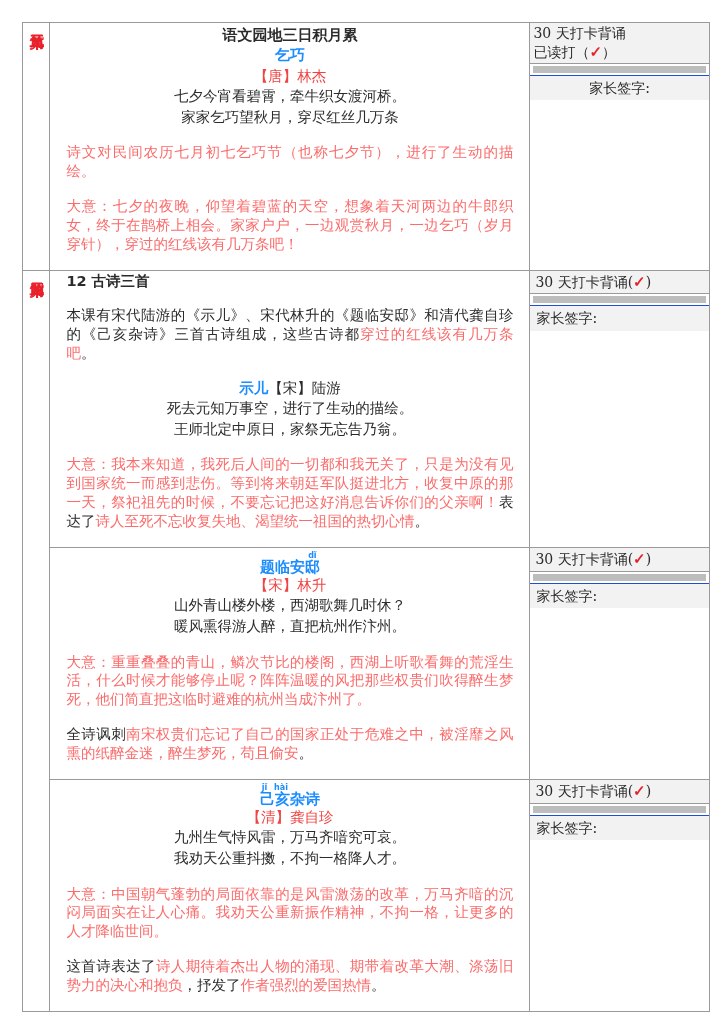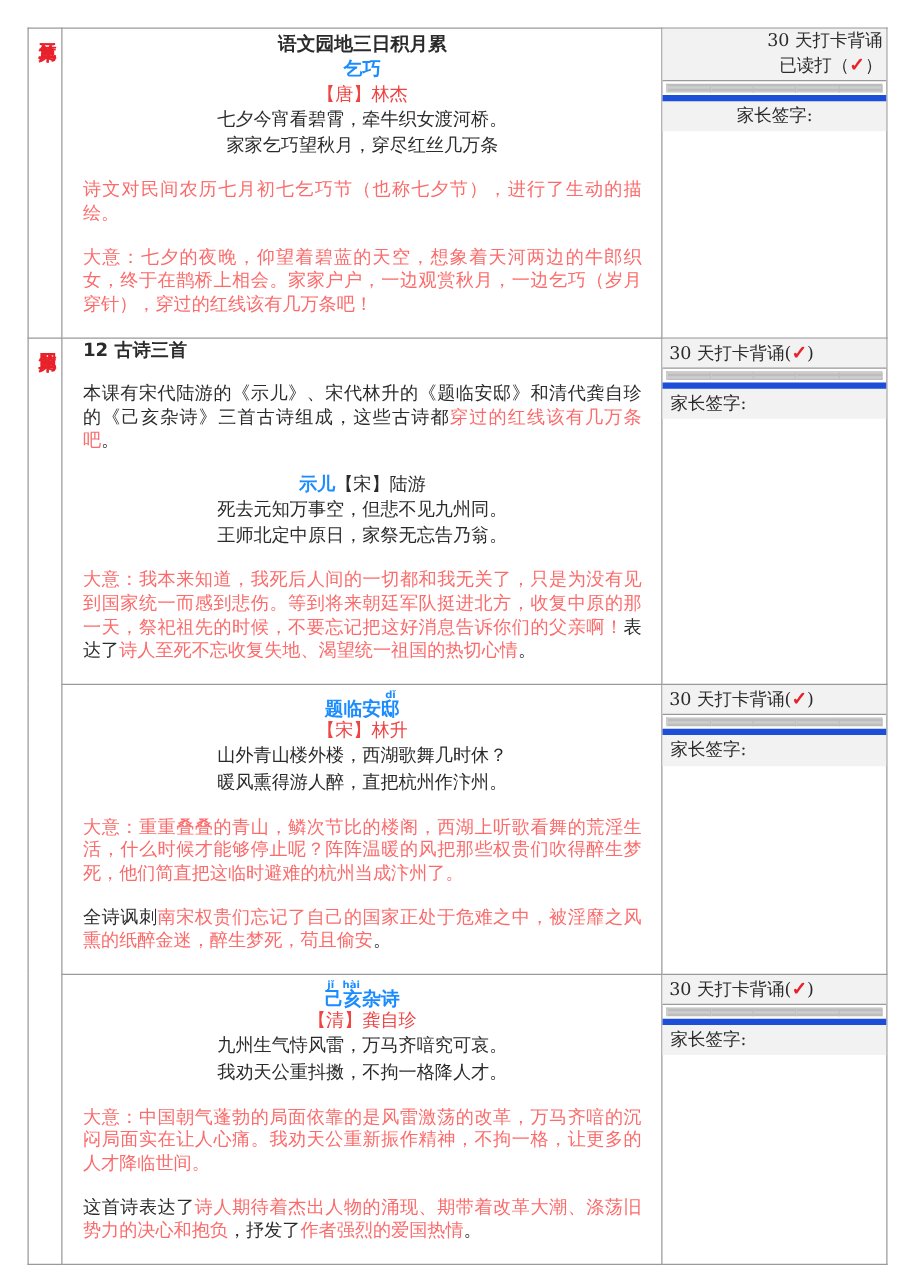--- a/index.html
+++ b/index.html
@@ -145,21 +145,21 @@
   }
   .check-wrap {
     display: flex;
     flex-direction: column;
     height: 100%;
     box-sizing: border-box;
   }
   .check-head {
     font-size: 14px;
     color: #2b2b2b;
-    text-align: right;
+    text-align: left;
     border-bottom: 1px solid #9a9a9a;
     background: #f2f2f2;
     padding: 2px 3px;
     line-height: 1.25;
     font-family: "DejaVu Serif", "Liberation Serif", serif;
   }
   .check-head.one-line {
     text-align: left;
     padding-left: 5px;
     white-space: nowrap;
@@ -177,21 +177,21 @@
     border-top: 1px solid #bdbdbd;
     margin: 2px 3px 2px 3px;
     box-sizing: border-box;
   }
   .grid .cell {
     border-right: 1px solid #bdbdbd;
     border-bottom: 1px solid #bdbdbd;
     box-sizing: border-box;
   }
   .sign {
-    border-top: 5px solid #1d4ed8;
+    border-top: 1px solid #1d4ed8;
     background: #f2f2f2;
     font-size: 14px;
     color: #2b2b2b;
     padding: 3px 6px;
     text-align: center;
     line-height: 1.3;
     font-family: "DejaVu Serif", "Liberation Serif", serif;
     white-space: nowrap;
   }
   .sign.left { text-align: left; }
@@ -263,21 +263,21 @@
 
       <tr>
         <td class="unit-cell" rowspan="3">
           <div class="unit-label">第四单元</div>
         </td>
 
         <td class="content-cell" style="height:237px;">
           <div class="lesson-head">12 古诗三首</div>
           <div class="note"><span class="blk">本课有宋代陆游的《示儿》、宋代林升的《题临安邸》和清代龚自珍的《己亥杂诗》三首古诗组成，这些古诗都</span><span class="rd">穿过的红线该有几万条吧</span><span class="blk">。</span></div>
           <div class="author-line"><span class="title-inline">示儿</span><span>【宋】陆游</span></div>
-          <div class="verse">死去元知万事空，但悲不见九州同。</div>
+          <div class="verse">死去元知万事空，进行了生动的描绘。</div>
           <div class="verse">王师北定中原日，家祭无忘告乃翁。</div>
           <div class="note"><span class="rd">大意：我本来知道，我死后人间的一切都和我无关了，只是为没有见到国家统一而感到悲伤。等到将来朝廷军队挺进北方，收复中原的那一天，祭祀祖先的时候，不要忘记把这好消息告诉你们的父亲啊！</span><span class="blk">表达了</span><span class="rd">诗人至死不忘收复失地、渴望统一祖国的热切心情</span><span class="blk">。</span></div>
         </td>
 
         <td class="check-cell">
           <div class="check-wrap">
             <div class="check-head one-line"><span>30 天打卡背诵(</span><span class="tick">✓</span><span>)</span></div>
             <div class="grid">
                 <div class="cell"></div>
                 <div class="cell"></div>

